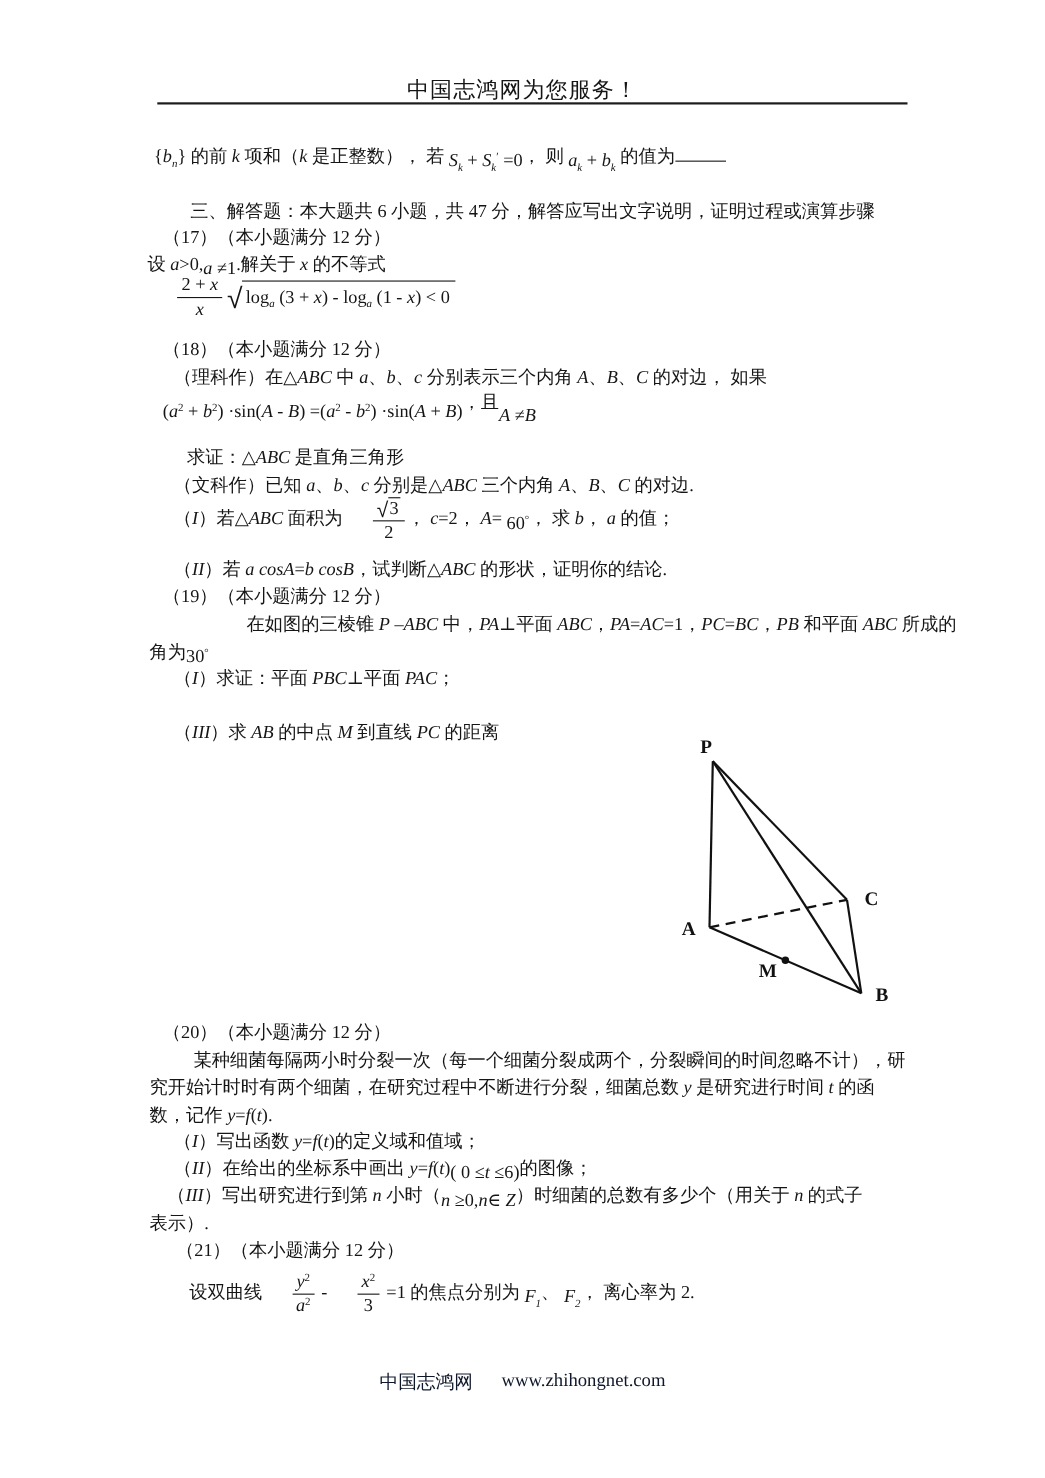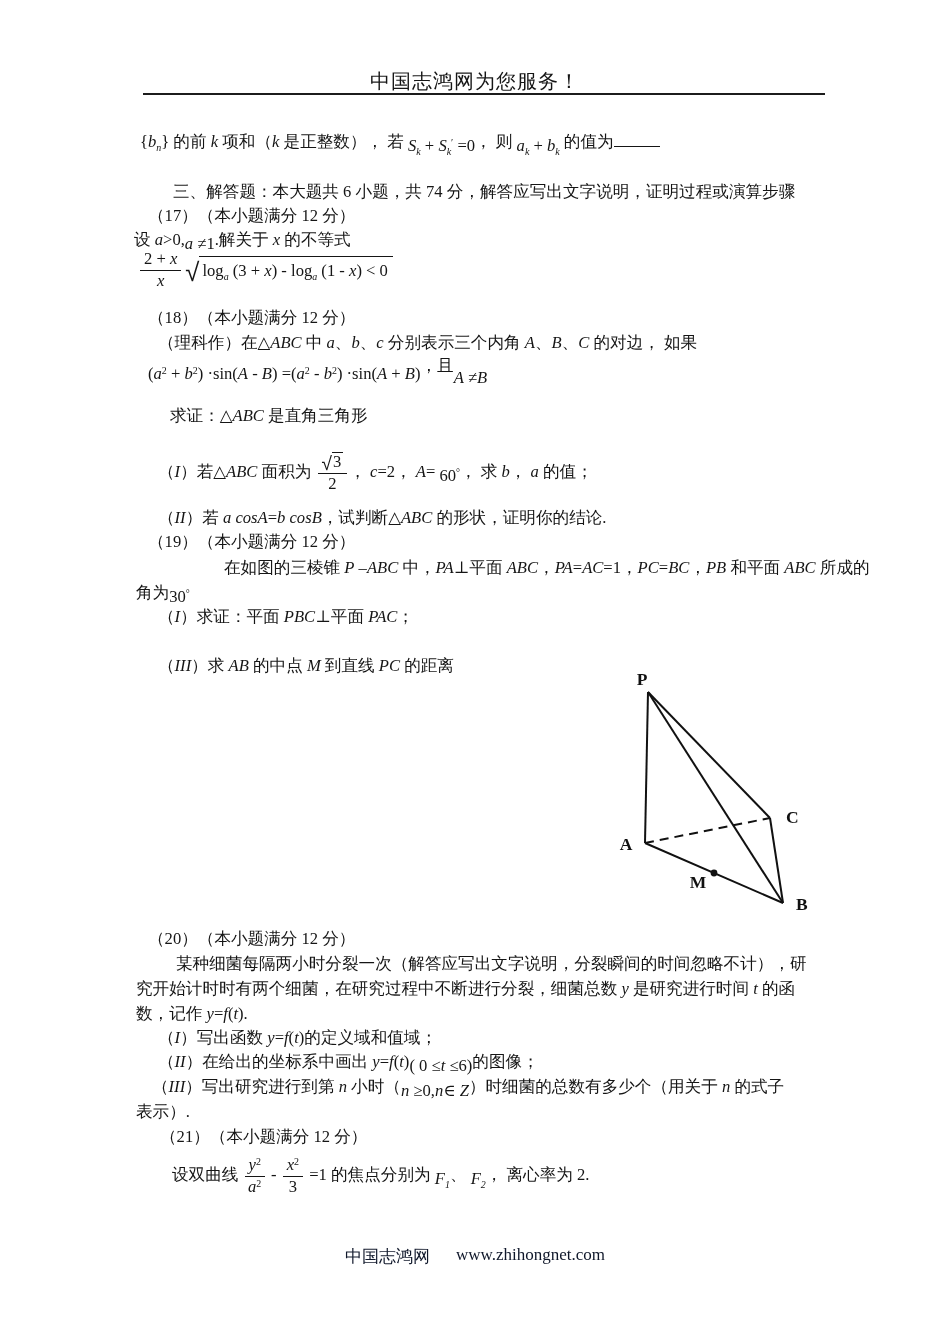--- a/index.html
+++ b/index.html
@@ -11,21 +11,21 @@
   .hdr-title{position:absolute;top:68px;left:0;width:950px;text-align:center;
     font-size:20px;letter-spacing:1px;}
   .hdr-rule{position:absolute;top:93px;left:143px;width:682px;height:2.4px;background:#1c1c1c;}
   .line{position:absolute;white-space:nowrap;font-size:16.6px;line-height:1.45;}
   .ri{font-style:italic;}
   .rsub{font-size:0.6em;font-style:italic;vertical-align:-0.45em;}
   .rsup{font-size:0.6em;vertical-align:0.55em;}
   .rm{position:relative;top:4px;display:inline-block;}
   .rup{position:relative;top:-8px;display:inline-block;}
   .ru{display:inline-block;width:46px;height:0.95em;border-bottom:1.7px solid #151515;}
-  .frac{display:inline-block;text-align:center;vertical-align:middle;line-height:1.12;padding:0 2px;}
+  .frac{display:inline-block;text-align:center;vertical-align:middle;line-height:1.12;padding:0 2px;margin-left:21px;}
   .frac-n{display:block;border-bottom:1.4px solid #151515;padding:0 4px 1px 4px;}
   .frac-d{display:block;padding-top:1px;}
   .sqrt{display:inline-flex;align-items:flex-end;vertical-align:middle;margin-left:2px;}
   .sqrt-sym{font-size:1.55em;line-height:1;font-family:"DejaVu Sans",sans-serif;font-weight:300;
     transform:translateY(1px);}
   .sqrt-c{border-top:1.7px solid #151515;padding:2px 5px 0 3px;}
   .frac .sqrt{margin-left:0;}
   .frac .sqrt-sym{font-size:1.15em;}
   .frac .sqrt-c{border-top:1.3px solid #151515;padding:0 2px 0 1px;}
   .fig{position:absolute;}
@@ -35,33 +35,34 @@
 </style>
 </head>
 <body>
 
 <div class="page">
 
   <div class="hdr-title">中国志鸿网为您服务！</div>
   <div class="hdr-rule"></div>
 
   <div class="line" style="top:130px;left:140px;">{<span class="ri">b</span><span class="rsub">n</span>} 的前 <span class="ri">k</span> 项和（<span class="ri">k</span> 是正整数）， 若 <span class="rm"><span class="ri">S</span><span class="rsub">k</span> + <span class="ri">S</span><span class="rsub">k</span><span class="rsup">′</span> =0</span>， 则 <span class="rm"><span class="ri">a</span><span class="rsub">k</span> + <span class="ri">b</span><span class="rsub">k</span></span> 的值为<span class="ru"></span></div>
-  <div class="line" style="top:180px;left:173px;">三、解答题：本大题共 6 小题，共 74 分，解答应写出文字说明，证明过程或演算步骤</div>
+  <div class="line" style="top:180px;left:173px;">三、解答题：本大题共 6 小题，共 47 分，解答应写出文字说明，证明过程或演算步骤</div>
 
   <div class="line" style="top:204px;left:148px;">（17）（本小题满分 12 分）</div>
   <div class="line" style="top:228px;left:134px;text-align:right;">设 <span class="ri">a</span>&gt;0,<span class="rm"><span class="ri">a</span> ≠1</span>.解关于 <span class="ri">x</span> 的不等式</div>
   <div class="line" style="top:250px;left:138px;"><span class="frac"><span class="frac-n">2 + <span class="ri">x</span></span><span class="frac-d"><span class="ri">x</span></span></span><span class="sqrt">
         <span class="sqrt-sym">√</span>
         <span class="sqrt-c">log<span class="rsub">a</span> (3 + <span class="ri">x</span>) -  log<span class="rsub">a</span> (1 -  <span class="ri">x</span>) &lt; 0</span>
       </span></div>
 
   <div class="line" style="top:306px;left:148px;">（18）（本小题满分 12 分）</div>
   <div class="line" style="top:331px;left:158px;">（理科作）在△<span class="ri">ABC</span> 中 <span class="ri">a</span>、<span class="ri">b</span>、<span class="ri">c</span> 分别表示三个内角 <span class="ri">A</span>、<span class="ri">B</span>、<span class="ri">C</span> 的对边，  如果</div>
   <div class="line" style="top:362px;left:148px;">(<span class="ri">a</span><span class="rsup">2</span> + <span class="ri">b</span><span class="rsup">2</span>) ·sin(<span class="ri">A</span> -  <span class="ri">B</span>) =(<span class="ri">a</span><span class="rsup">2</span> -  <span class="ri">b</span><span class="rsup">2</span>) ·sin(<span class="ri">A</span> + <span class="ri">B</span>)<span class="rup">，且 </span><span class="rm"><span class="ri">A</span> ≠<span class="ri">B</span></span></div>
   <div class="line" style="top:404px;left:170px;">求证：△<span class="ri">ABC</span> 是直角三角形</div>
+  <div class="line" style="top:429px;left:158px;">（文科作）已知 <span class="ri">a</span>、<span class="ri">b</span>、<span class="ri">c</span> 分别是△<span class="ri">ABC</span> 三个内角 <span class="ri">A</span>、<span class="ri">B</span>、<span class="ri">C</span> 的对边.</div>
   <div class="line" style="top:452px;left:158px;">（<span class="ri">I</span>）若△<span class="ri">ABC</span> 面积为 <span class="frac"><span class="frac-n"><span class="sqrt">
             <span class="sqrt-sym">√</span>
             <span class="sqrt-c">3</span>
           </span></span><span class="frac-d">2</span></span>， <span class="ri">c</span>=2， <span class="ri">A</span>= <span class="rm">60<span class="rsup">°</span></span>， 求 <span class="ri">b</span>， <span class="ri">a</span> 的值；</div>
   <div class="line" style="top:506px;left:158px;">（<span class="ri">II</span>）若 <span class="ri">a cosA</span>=<span class="ri">b cosB</span>，试判断△<span class="ri">ABC</span> 的形状，证明你的结论.</div>
 
   <div class="line" style="top:530px;left:148px;">（19）（本小题满分 12 分）</div>
   <div class="line" style="top:556px;left:176px;margin-left:48px;">在如图的三棱锥 <span class="ri">P</span> –<span class="ri">ABC</span> 中，<span class="ri">PA</span>⊥平面 <span class="ri">ABC</span>，<span class="ri">PA</span>=<span class="ri">AC</span>=1，<span class="ri">PC</span>=<span class="ri">BC</span>，<span class="ri">PB</span> 和平面 <span class="ri">ABC</span> 所成的</div>
   <div class="line" style="top:581px;left:136px;">角为<span class="rm">30<span class="rsup">°</span></span></div>
   <div class="line" style="top:605px;left:158px;">（<span class="ri">I</span>）求证：平面 <span class="ri">PBC</span>⊥平面 <span class="ri">PAC</span>；</div>
@@ -78,21 +79,21 @@
     </g>
     <circle cx="124" cy="205" r="3.4" fill="#111"></circle>
     <text x="52" y="17" text-anchor="middle">P</text>
     <text x="36" y="182" text-anchor="middle">A</text>
     <text x="196" y="155" text-anchor="start">C</text>
     <text x="206" y="242" text-anchor="start">B</text>
     <text x="108" y="220" text-anchor="middle">M</text>
   </svg>
 
   <div class="line" style="top:927px;left:148px;">（20）（本小题满分 12 分）</div>
-  <div class="line" style="top:952px;left:176px;">某种细菌每隔两小时分裂一次（解答应写出文字说明，分裂瞬间的时间忽略不计），研</div>
+  <div class="line" style="top:952px;left:176px;">某种细菌每隔两小时分裂一次（每一个细菌分裂成两个，分裂瞬间的时间忽略不计），研</div>
   <div class="line" style="top:977px;left:136px;">究开始计时时有两个细菌，在研究过程中不断进行分裂，细菌总数 <span class="ri">y</span> 是研究进行时间 <span class="ri">t</span> 的函</div>
   <div class="line" style="top:1002px;left:136px;">数，记作 <span class="ri">y</span>=<span class="ri">f</span>(<span class="ri">t</span>).</div>
   <div class="line" style="top:1026px;left:158px;">（<span class="ri">I</span>）写出函数 <span class="ri">y</span>=<span class="ri">f</span>(<span class="ri">t</span>)的定义域和值域；</div>
   <div class="line" style="top:1050px;left:158px;">（<span class="ri">II</span>）在给出的坐标系中画出 <span class="ri">y</span>=<span class="ri">f</span>(<span class="ri">t</span>)<span class="rm">( 0 ≤<span class="ri">t</span> ≤6)</span>的图像；</div>
   <div class="line" style="top:1075px;left:152px;">（<span class="ri">III</span>）写出研究进行到第 <span class="ri">n</span> 小时（<span class="rm"><span class="ri">n</span> ≥0,<span class="ri">n</span>∈ <span class="ri">Z</span></span>）时细菌的总数有多少个（用关于 <span class="ri">n</span> 的式子</div>
   <div class="line" style="top:1100px;left:136px;">表示）.</div>
 
   <div class="line" style="top:1125px;left:160px;">（21）（本小题满分 12 分）</div>
   <div class="line" style="top:1156px;left:172px;">设双曲线 <span class="frac"><span class="frac-n"><span class="ri">y</span><span class="rsup">2</span></span><span class="frac-d"><span class="ri">a</span><span class="rsup">2</span></span></span> - <span class="frac"><span class="frac-n"><span class="ri">x</span><span class="rsup">2</span></span><span class="frac-d">3</span></span> =1 的焦点分别为 <span class="rm"><span class="ri">F</span><span class="rsub">1</span></span>、 <span class="rm"><span class="ri">F</span><span class="rsub">2</span></span>， 离心率为 2.</div>
 

